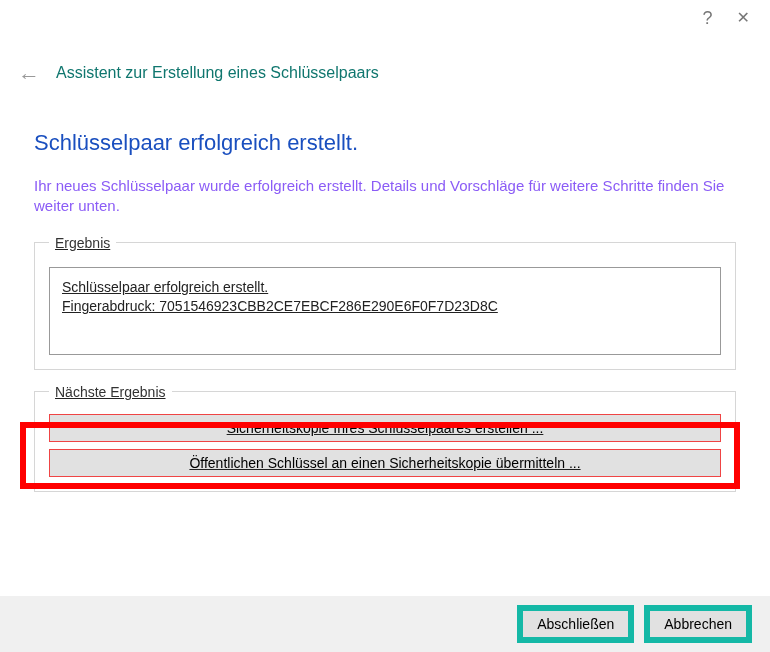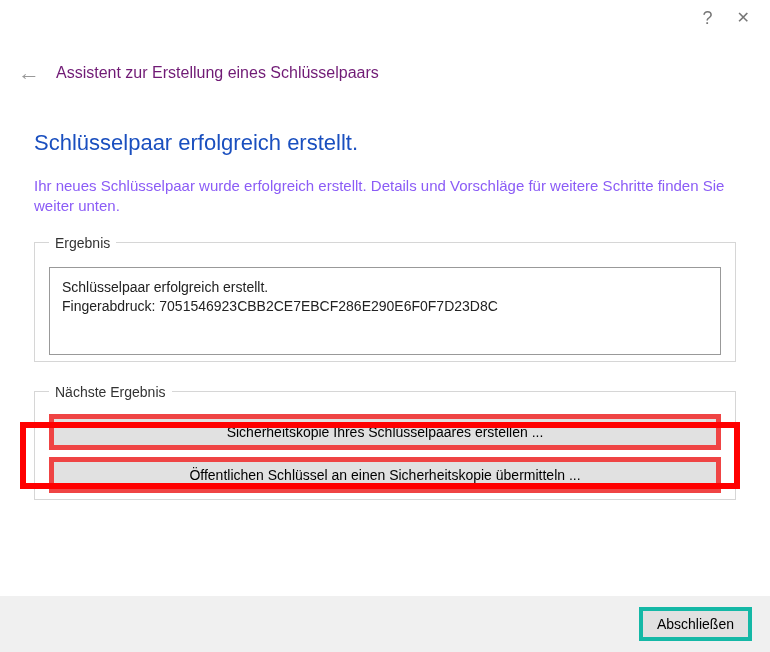--- a/index.html
+++ b/index.html
@@ -35,42 +35,43 @@
       gap: 16px;
     }
     .back-arrow {
       color: #999;
       font-size: 22px;
       line-height: 1;
       cursor: pointer;
     }
     .assistant-title {
       font-size: 16px;
-      color: #701a75;
+      color: #0f766e;
     }
     .content {
       padding: 0 34px;
     }
     .heading {
       color: #1a4fbf;
       font-size: 22px;
       font-weight: 400;
       padding: 28px 0 20px 0;
     }
     .description {
       font-size: 15px;
       line-height: 1.35;
       color: #8b5cf6;
       padding-bottom: 18px;
     }
     fieldset {
       border: 1px solid #d6d6d6;
-      margin-bottom: 22px;
-      padding: 0 14px 6px 14px;
+      margin-bottom: 14px;
+      padding: 0 14px 14px 14px;
       position: relative;
+      text-decoration: underline;
     }
     legend {
       font-size: 14px;
       color: #333;
       padding: 0 6px;
       margin-left: 0;
     }
     .result-box {
       border: 1px solid #999;
       background: #fff;
@@ -85,21 +86,21 @@
       position: relative;
     }
     .next-steps .button-stack {
       padding-top: 14px;
       display: flex;
       flex-direction: column;
       gap: 7px;
     }
     .ns-button {
       background: #e1e1e1;
-      border: 5px solid #ef4444;
+      border: 1px solid #ef4444;
       padding: 5px 0;
       font-family: inherit;
       font-size: 14px;
       text-align: center;
       cursor: pointer;
       width: 100%;
     }
     .highlight-box {
       position: absolute;
       border: 6px solid #f00;
@@ -111,21 +112,21 @@
       height: 56px;
       background: #f0f0f0;
       display: flex;
       justify-content: flex-end;
       align-items: center;
       padding: 0 18px;
       gap: 10px;
     }
     .dialog-button {
       background: #e1e1e1;
-      border: 4px solid #14b8a6;
+      border: 6px solid #14b8a6;
       padding: 5px 14px;
       font-family: inherit;
       font-size: 14px;
       cursor: pointer;
       min-width: 95px;
     }
   </style>
 </head>
 <body>
 
@@ -156,13 +157,14 @@
     <div class="button-stack">
       <button class="ns-button" id="btn-backup">Sicherheitskopie Ihres Schlüsselpaares erstellen ...</button>
       <button class="ns-button">Öffentlichen Schlüssel an einen Sicherheitskopie übermitteln ...</button>
     </div>
     <div class="highlight-box" id="red-box" style="left: -15px; top: 22px; width: 720px; height: 67px;"></div>
   </fieldset>
 </div>
 
 <div class="bottom-bar">
   <button class="dialog-button">Abschließen</button>
+  <button class="dialog-button">Abbrechen</button>
 </div>
 
 </body></html>

